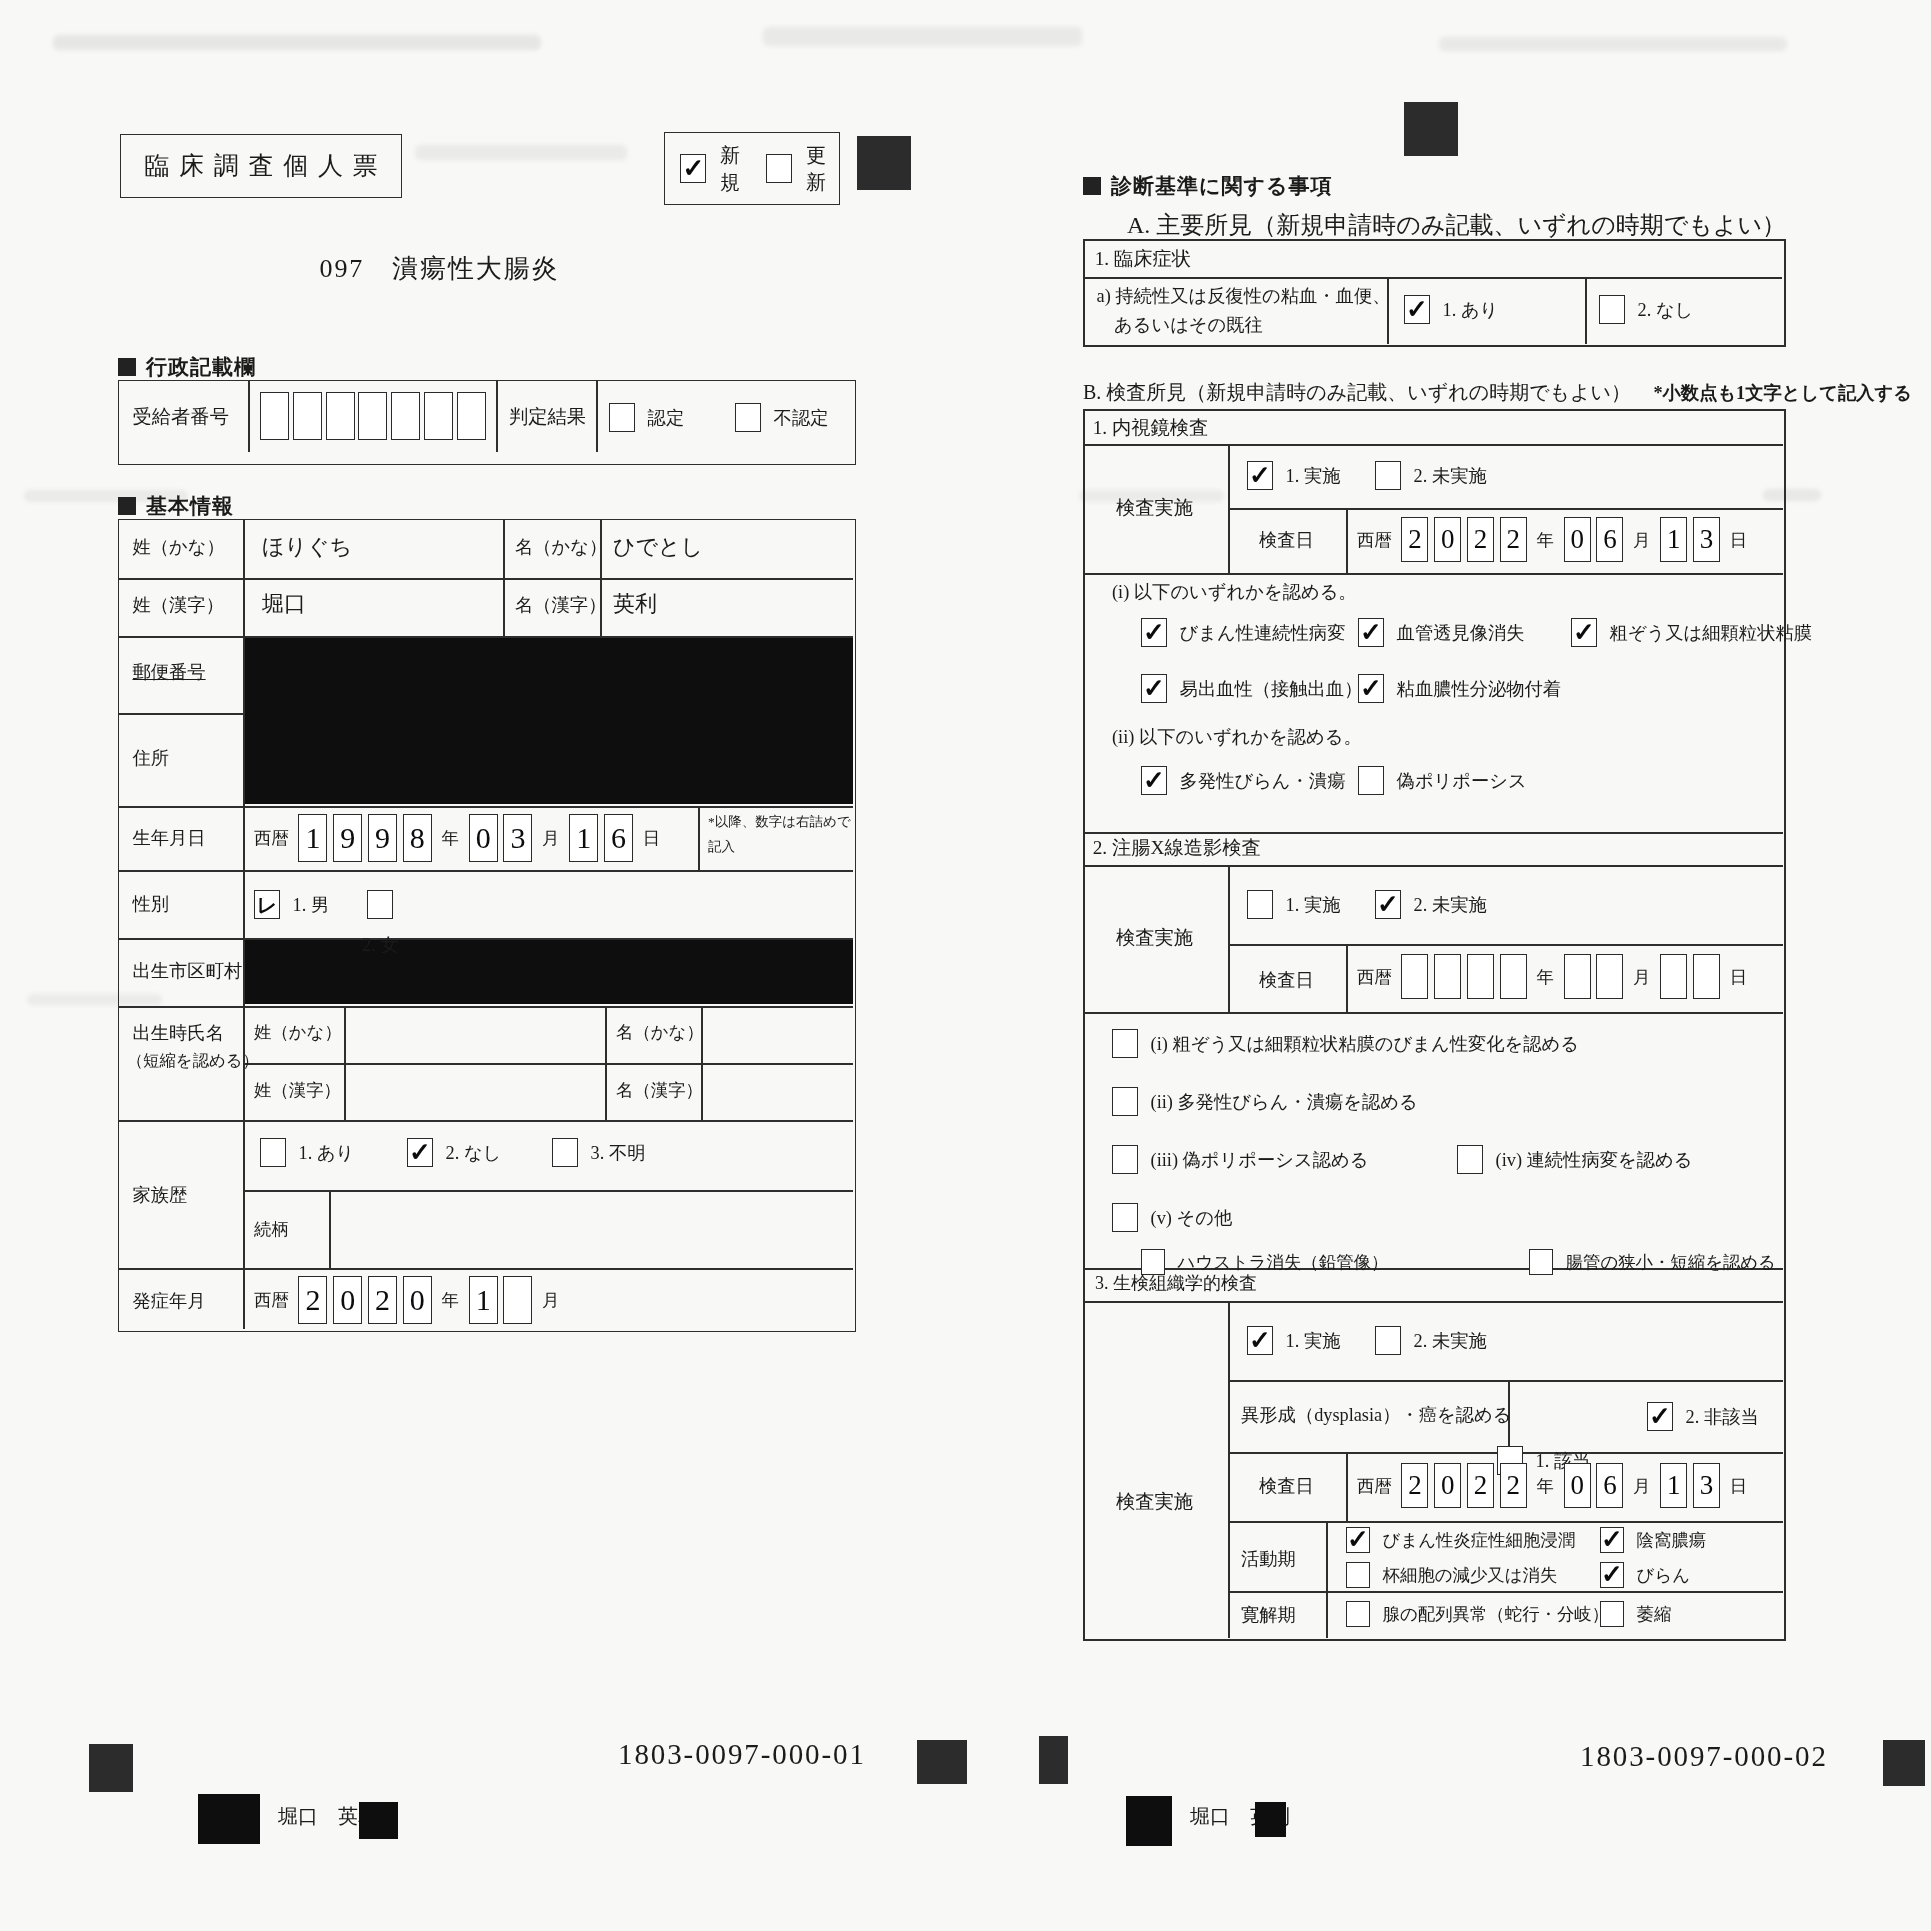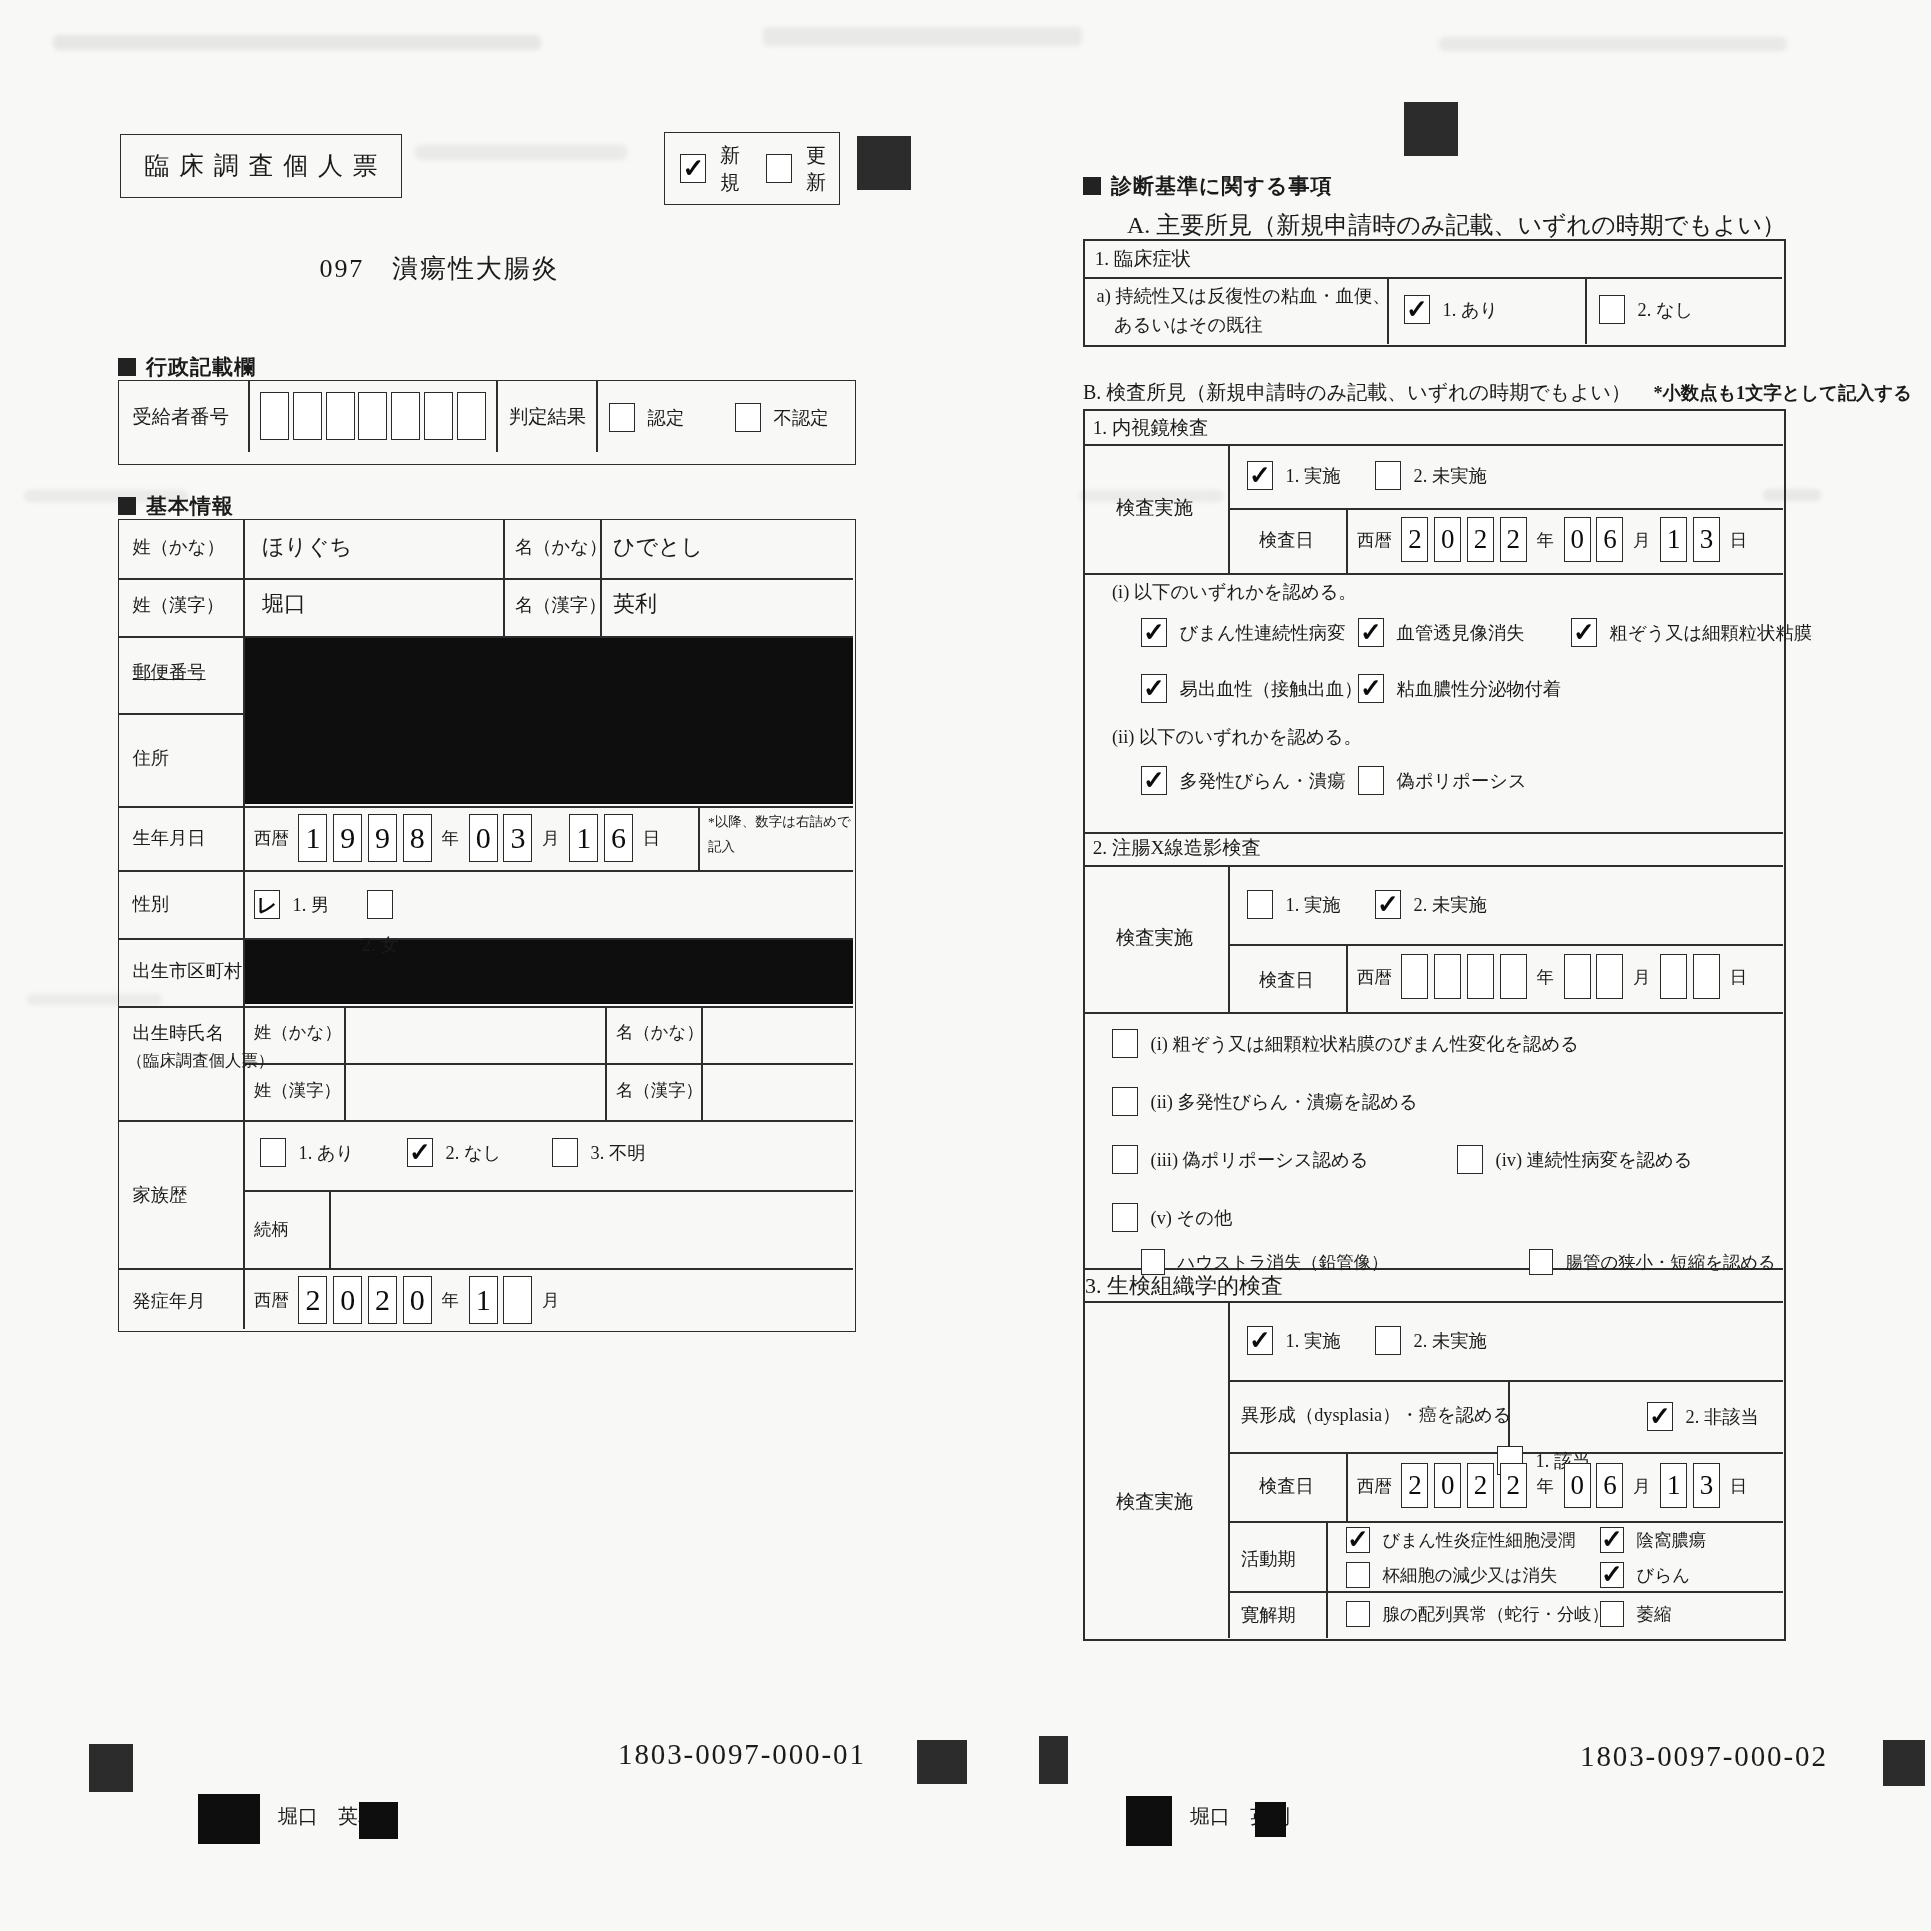--- a/index.html
+++ b/index.html
@@ -153,21 +153,21 @@
       <span>1. 男</span>
     </div>
     <div class="cbrow" style="left:243px;top:370px;flex-direction:column;">
       <span class="box"></span>
       <span>2. 女</span>
     </div>
 
     <div class="txt" style="left:13.5px;top:440px;font-size:18.3px;">出生市区町村</div>
 
     <div class="txt" style="left:13.5px;top:502px;font-size:18.3px;">出生時氏名</div>
-    <div class="txt" style="left:7.7px;top:531px;font-size:16.4px;">（臨床調査個人票）</div>
+    <div class="txt" style="left:7.7px;top:531px;font-size:16.4px;">（短縮を認める）</div>
     <div class="txt" style="left:135px;top:502px;font-size:17.4px;">姓（かな）</div>
     <div class="txt" style="left:497px;top:502px;font-size:17.4px;">名（かな）</div>
     <div class="txt" style="left:135px;top:560px;font-size:17.4px;">姓（漢字）</div>
     <div class="txt" style="left:497px;top:560px;font-size:17.4px;">名（漢字）</div>
 
     <div class="txt" style="left:13.5px;top:664px;font-size:18.3px;">家族歴</div>
     <div class="cbrow" style="left:141px;top:618px;">
       <span class="box"></span>
       <span>1. あり</span>
     </div>
@@ -365,21 +365,21 @@
     </div>
     <div class="cbrow" style="left:56px;top:838px;font-size:17.4px;">
       <span class="box" style="width:22px;height:24px;"></span>
       <span>ハウストラ消失（鉛管像）</span>
     </div>
     <div class="cbrow" style="left:444px;top:838px;font-size:17.4px;">
       <span class="box" style="width:22px;height:24px;"></span>
       <span>腸管の狭小・短縮を認める</span>
     </div>
 
-    <div class="txt" style="left:0;top:861px;font-size:22px;">3. 生検組織学的検査</div>
+    <div class="txt" style="left:10px;top:861px;font-size:18px;">3. 生検組織学的検査</div>
     <div class="txt" style="left:31px;top:1079px;font-size:19.3px;">検査実施</div>
     <div class="cbrow" style="left:162px;top:915px;">
       <span class="box">✓</span>
       <span>1. 実施</span>
     </div>
     <div class="cbrow" style="left:290px;top:915px;">
       <span class="box"></span>
       <span>2. 未実施</span>
     </div>
     <div class="txt" style="left:156px;top:993px;font-size:18.3px;">異形成（dysplasia）・癌を認める</div>

